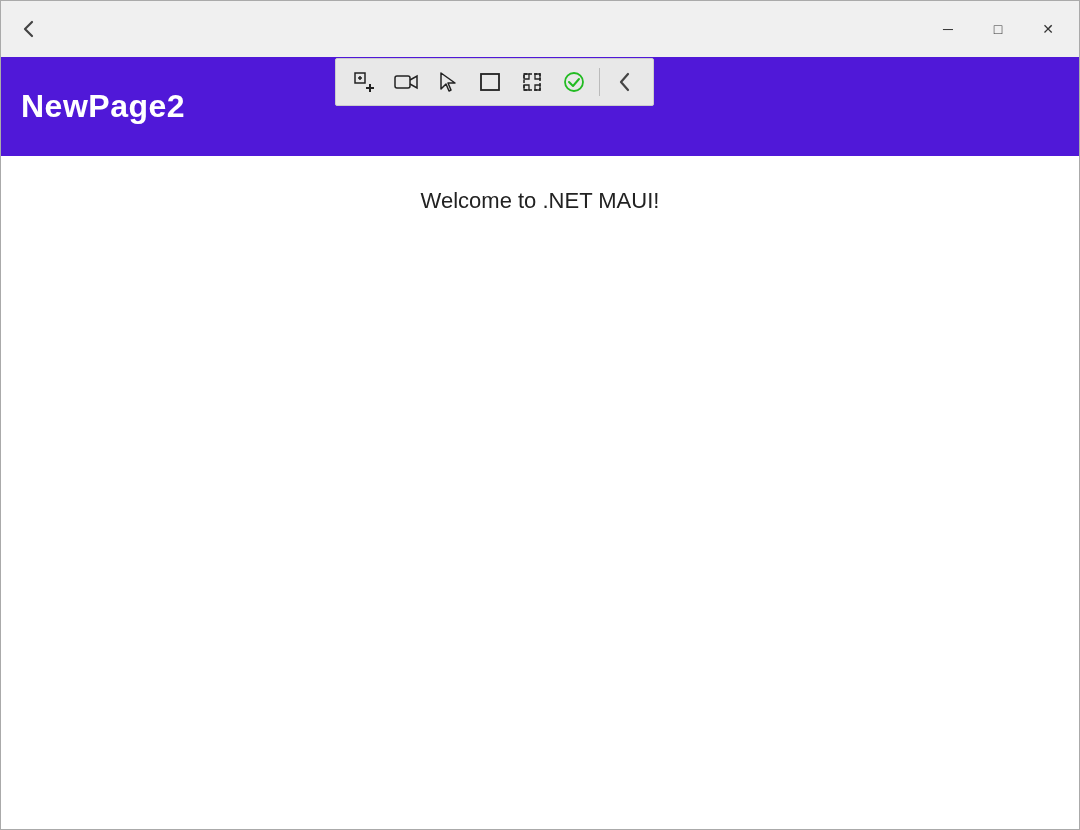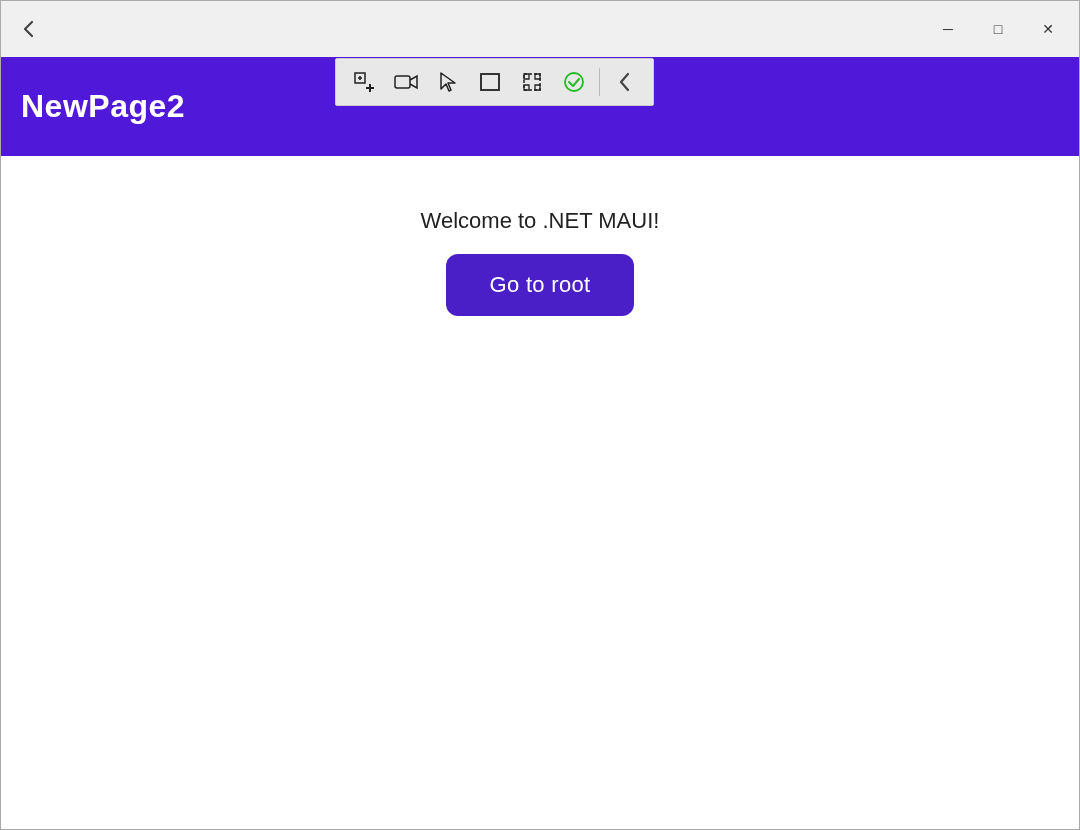--- a/index.html
+++ b/index.html
@@ -128,21 +128,21 @@
       letter-spacing: 0.5px;
     }
 
     
     .main-content {
       flex: 1;
       background: white;
       display: flex;
       flex-direction: column;
       align-items: center;
-      padding-top: 52px;
+      padding-top: 32px;
     }
 
     .welcome-text {
       font-size: 22px;
       color: #222;
       margin-bottom: 20px;
       font-weight: 400;
     }
 
     .go-to-root-btn {
@@ -239,16 +239,15 @@
       </svg>
     </button>
   </div>
 
   <div class="app-header">
     <span class="app-title">NewPage2</span>
   </div>
 
   <div class="main-content">
     <p class="welcome-text">Welcome to .NET MAUI!</p>
-    <button class="go-to-root-btn">Go to root</button>
   </div>
 
 </div>
 
 </body></html>

